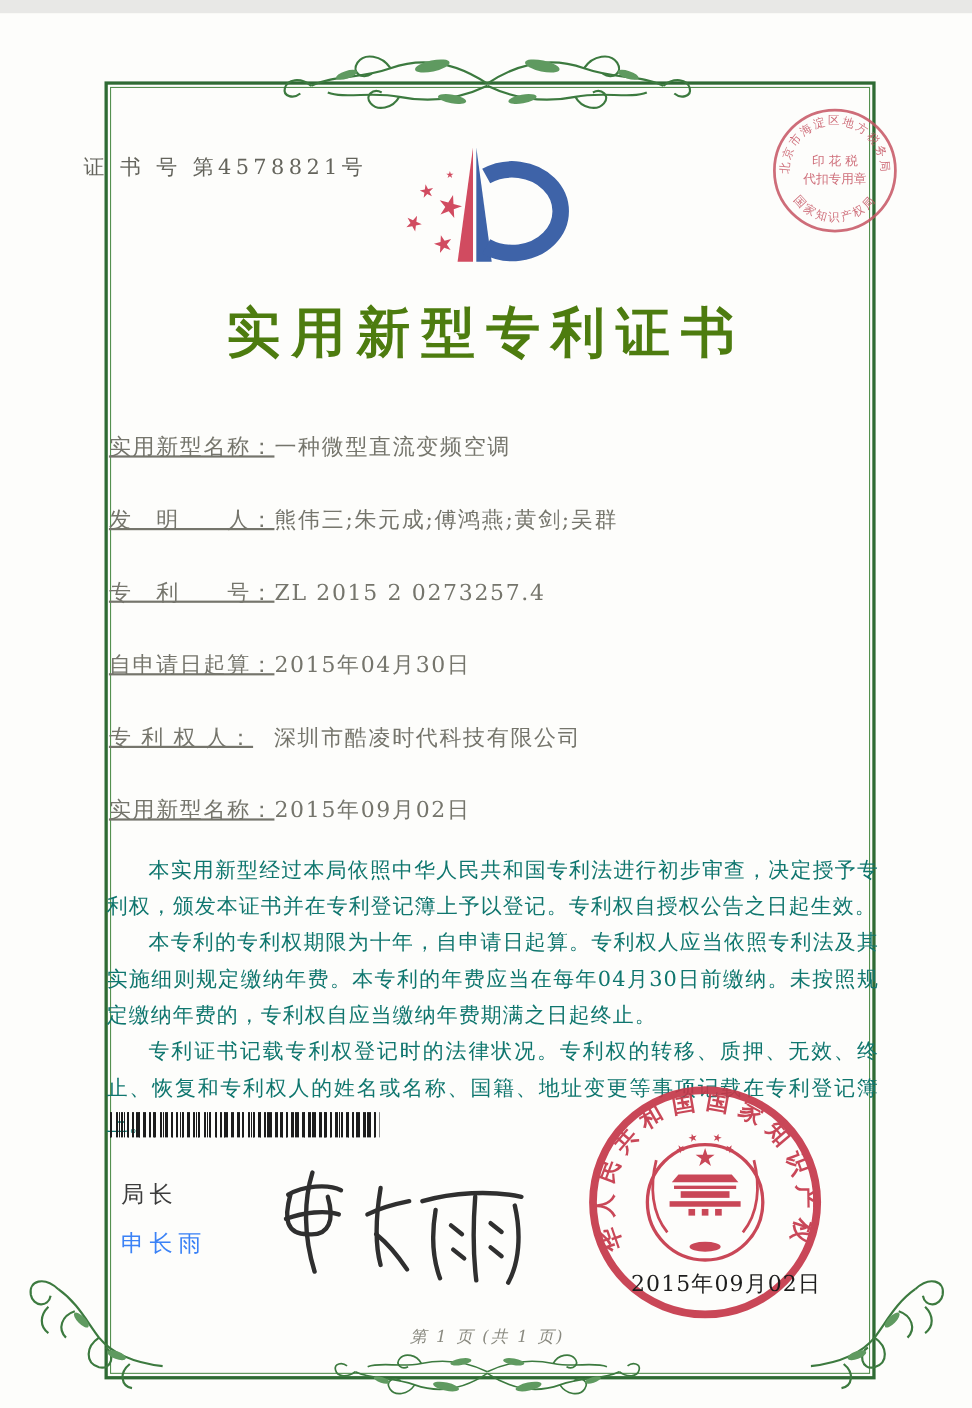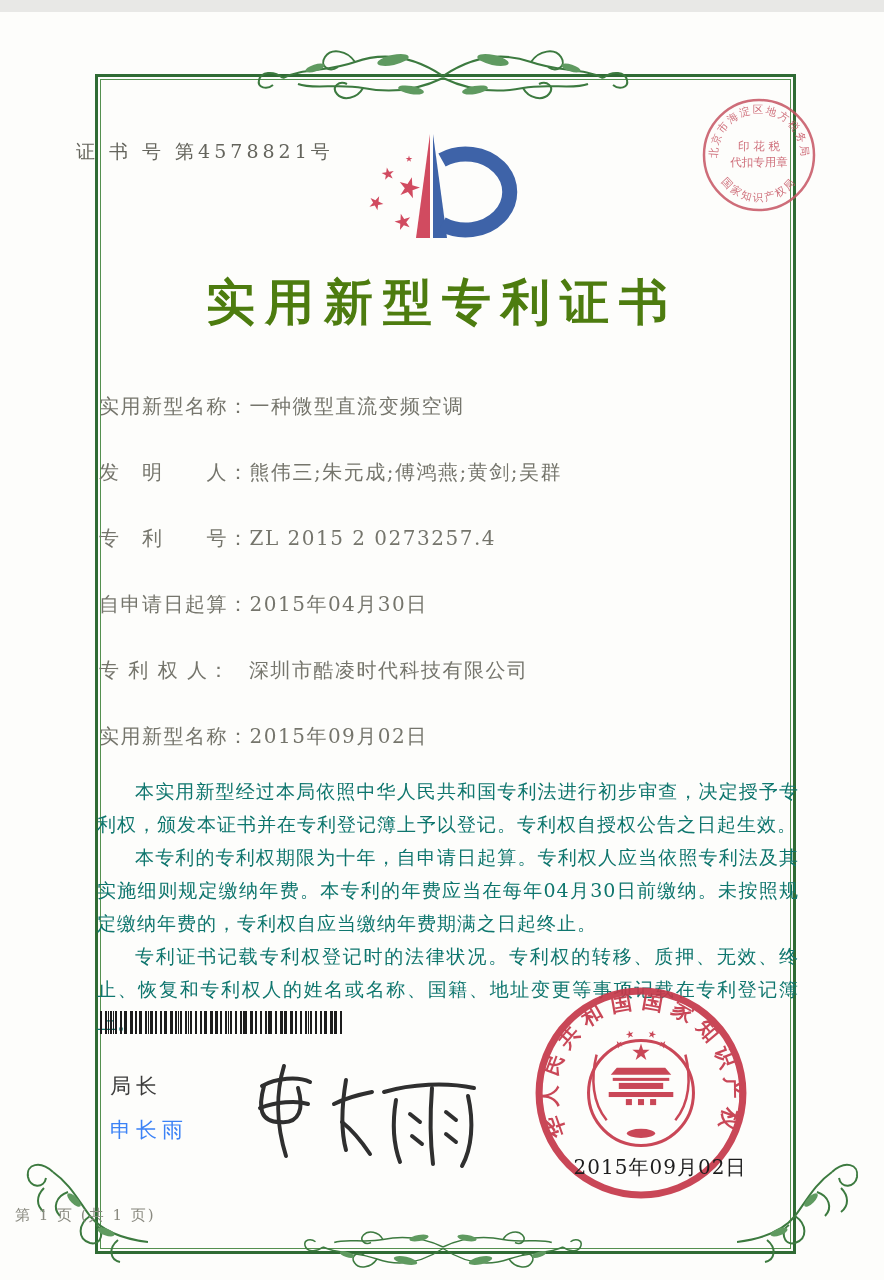--- a/index.html
+++ b/index.html
@@ -16,21 +16,21 @@
   
   .cert-no{position:absolute;left:76px;top:127px;font-size:19px;color:#64645c;
     letter-spacing:4px;}
   
   .title{position:absolute;left:0;right:0;top:258px;text-align:center;
     font-size:49px;font-weight:700;color:#4d7c0f;letter-spacing:10px;}
   
   .fields{position:absolute;left:99px;top:381px;width:660px;}
   .field{height:22px;margin-bottom:44px;font-size:20px;color:#75756c;
     letter-spacing:1.5px;white-space:nowrap;}
-  .field .lab{display:inline-block;min-width:150px;}
+  .field .lab{display:inline-block;min-width:150px;text-decoration:underline;}
   
   .body-text{position:absolute;left:97px;top:763px;width:702px;
     font-size:19px;line-height:33px;color:#0f766e;letter-spacing:1px;
     text-align:justify;}
   .body-text p{margin:0;text-indent:2em;}
   
   .barcode{position:absolute;left:100px;top:999px;width:245px;height:23px;
     background:
       repeating-linear-gradient(90deg,#1c1c1c 0 2px,transparent 2px 5px),
       repeating-linear-gradient(90deg,#1c1c1c 0 1px,transparent 1px 8px),
@@ -39,22 +39,22 @@
   .officer-title{position:absolute;left:110px;top:1060px;font-size:21px;
     color:#3c3c3c;letter-spacing:5px;font-family:"DejaVu Sans","Liberation Sans",sans-serif;}
   .officer-name{position:absolute;left:110px;top:1104px;font-size:21px;
     color:#3b82f6;letter-spacing:5px;font-family:"DejaVu Sans","Liberation Sans",sans-serif;}
   .signature{position:absolute;left:246px;top:1040px;}
   .seal{position:absolute;left:530px;top:970px;opacity:.92;}
   .seal-date{position:absolute;left:555px;top:1142px;width:210px;text-align:center;
     font-size:20px;color:#1d1d1d;letter-spacing:1px;z-index:5;}
   .tax-stamp{position:absolute;left:698px;top:82px;opacity:.85;}
   .logo{position:absolute;left:330px;top:114px;}
-  .footer{position:absolute;left:15px;right:0;top:1194px;text-align:left;
-    font-size:15px;color:#8a8a80;letter-spacing:2px;}
+  .footer{position:absolute;left:2px;right:0;top:1194px;text-align:center;
+    font-size:15px;color:#8a8a80;letter-spacing:2px;font-style:italic;}
   .flip-x{transform:scaleX(-1);}
   .flip-y{transform:scaleY(-1);}
 </style>
 </head>
 <body>
 
 <svg width="0" height="0" style="position:absolute">
   <defs>
     <polygon id="star" points="0,-1 0.225,-0.309 0.951,-0.309 0.363,0.118 0.588,0.809 0,0.382 -0.588,0.809 -0.363,0.118 -0.951,-0.309 -0.225,-0.309"></polygon>
     <g id="fl-half" stroke="#3c7a3f" fill="none" stroke-width="2">

